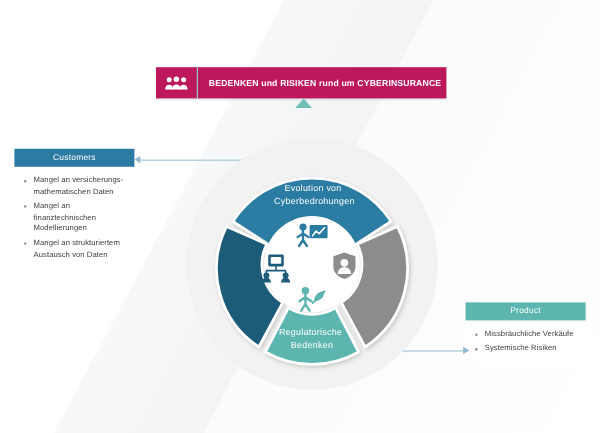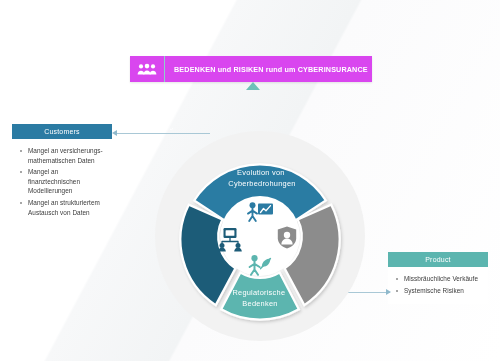--- a/index.html
+++ b/index.html
@@ -14,21 +14,21 @@
 
   
   .bg-wash{
     position:absolute;left:0;top:0;width:500px;height:361px;
     background:linear-gradient(118deg,#ffffff 0%,#ffffff 34%,#f7f8f9 34.4%,#f2f4f5 52%,#fbfbfc 52.4%,#ffffff 100%);
   }
 
   
   .header-bar{
     position:absolute;left:130px;top:56px;width:242px;height:26px;
-    background:#d946ef;
+    background:#be185d;
     display:flex;align-items:center;
     box-shadow:0 1px 2px rgba(0,0,0,.10);
   }
   .header-icon{
     width:34px;height:26px;
     display:flex;align-items:center;justify-content:center;
     border-right:1px solid #8ed0c9;
     flex:none;
   }
   .header-title{
@@ -78,21 +78,21 @@
     border-top:3px solid transparent;border-bottom:3px solid transparent;
     border-right:5px solid #8fb9cc;
   }
   #arrow-right{
     left:386px;top:289px;
     border-top:3px solid transparent;border-bottom:3px solid transparent;
     border-left:5px solid #8fb9cc;
   }
 
   
-  #wheel{position:absolute;left:152px;top:128px;width:216px;height:216px;}
+  #wheel{position:absolute;left:152px;top:112px;width:216px;height:216px;}
   #wheel svg{display:block;}
   .seg-label{
     font-size:7.4px;fill:#ffffff;letter-spacing:.25px;
     font-family:"Liberation Sans", sans-serif;
   }
 </style>
 </head>
 <body>
 
 <div class="stage">

